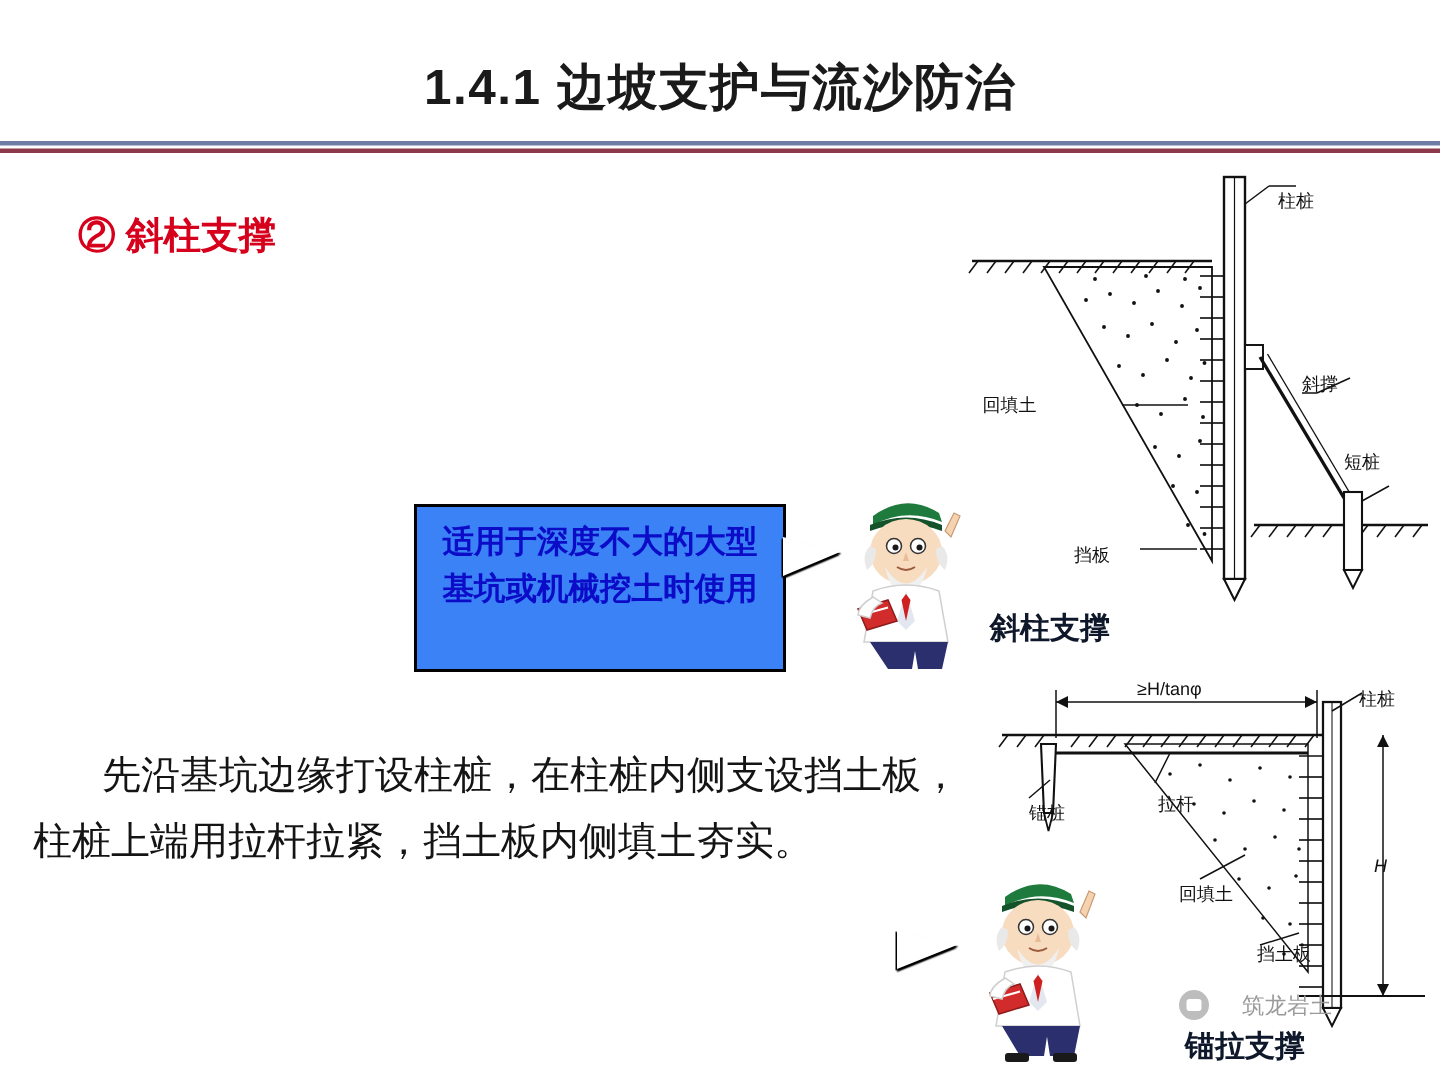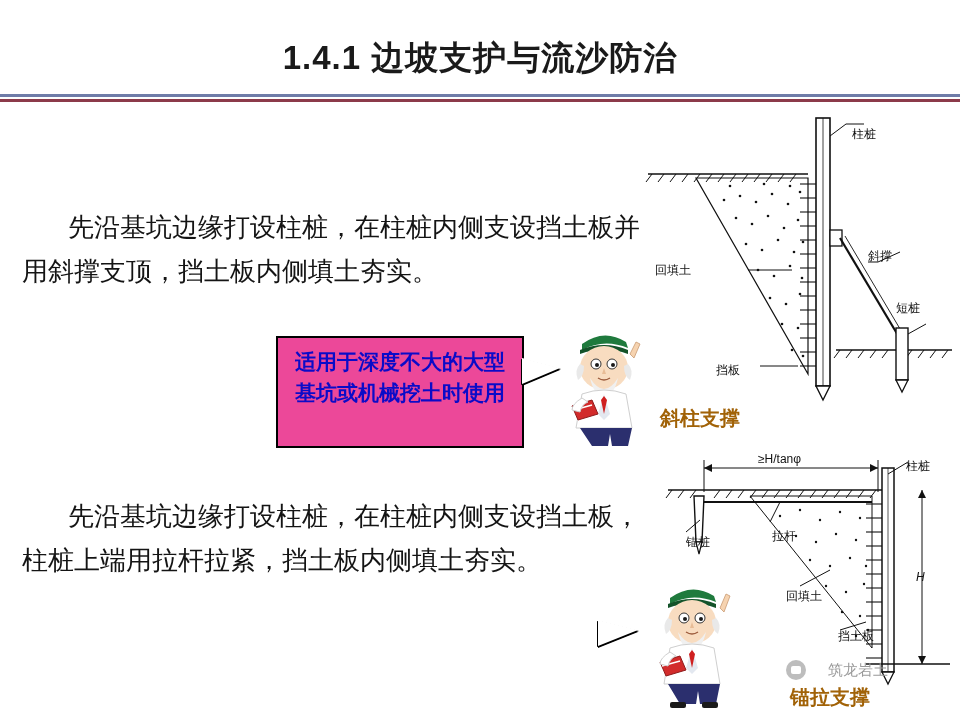--- a/index.html
+++ b/index.html
@@ -72,21 +72,21 @@
     width: 620px;
   }
   #para-a { left: 22px; top: 205px; }
   #para-b { left: 22px; top: 494px; }
   .para .indent { display: inline-block; width: 46px; }
 
   
   .bubble {
     position: absolute;
     border: 2px solid #000000;
-    background: #ec4899;
+    background: #3b82f6;
     color: #0b0bc8;
     font-size: 21px;
     font-weight: bold;
     line-height: 31px;
     text-align: center;
     box-sizing: border-box;
     padding: 8px 10px;
   }
   #bubble-1 {
     left: 276px;
@@ -125,21 +125,21 @@
   .fig {
     position: absolute;
   }
   #fig-1 { left: 640px; top: 112px; width: 320px; height: 320px; }
   #fig-2 { left: 660px; top: 440px; width: 300px; height: 275px; }
 
   .fig-caption {
     position: absolute;
     font-size: 20px;
     font-weight: bold;
-    color: #a16207;
+    color: #0f172a;
     white-space: nowrap;
   }
   #cap-1 { left: 660px; top: 405px; }
   #cap-2 { left: 790px; top: 684px; }
 
   .fig-label {
     position: absolute;
     font-size: 12px;
     color: #111111;
     white-space: nowrap;
@@ -185,24 +185,22 @@
 
 <div class="slide">
 
   <div class="title">1.4.1  边坡支护与流沙防治</div>
 
   <div class="title-rule">
     <div class="bar1"></div>
     <div class="bar2"></div>
   </div>
 
-
-  <div class="para" id="para-a">
-    <span class="indent"></span><span>先沿基坑边缘打设柱桩，在柱桩内侧支设挡土板并用斜撑支顶，挡土板内侧填土夯实。</span>
-  </div>
+  <div class="head2" id="head-a">②  斜柱支撑</div>
+
 
 
   <div class="para" id="para-b">
     <span class="indent"></span><span>先沿基坑边缘打设柱桩，在柱桩内侧支设挡土板，柱桩上端用拉杆拉紧，挡土板内侧填土夯实。</span>
   </div>
 
   <div class="bubble" id="bubble-1">适用于深度不大的大型基坑或机械挖土时使用</div>
   <div class="bubble-tail" id="tail-1"></div>
 
   <div class="bubble-tail" id="tail-2"></div>

